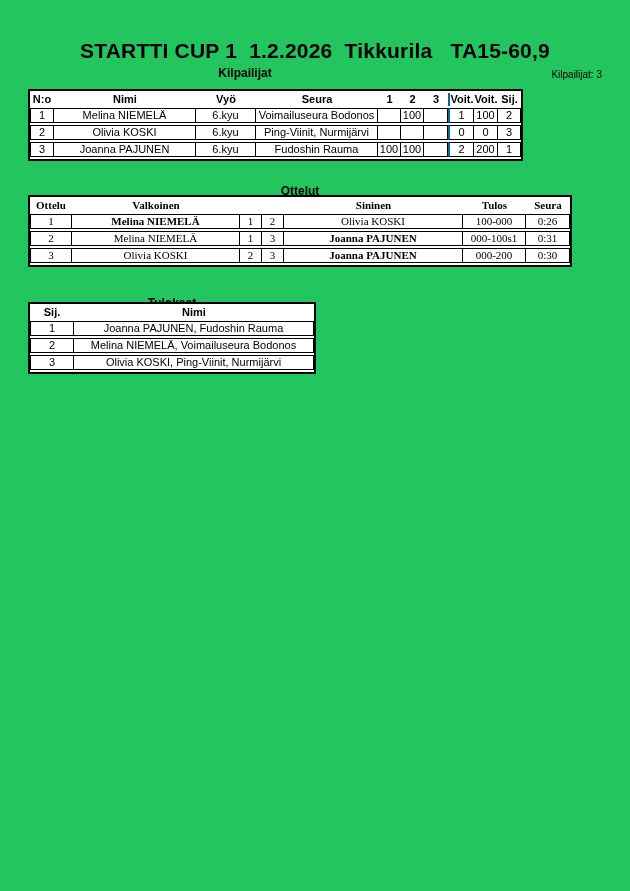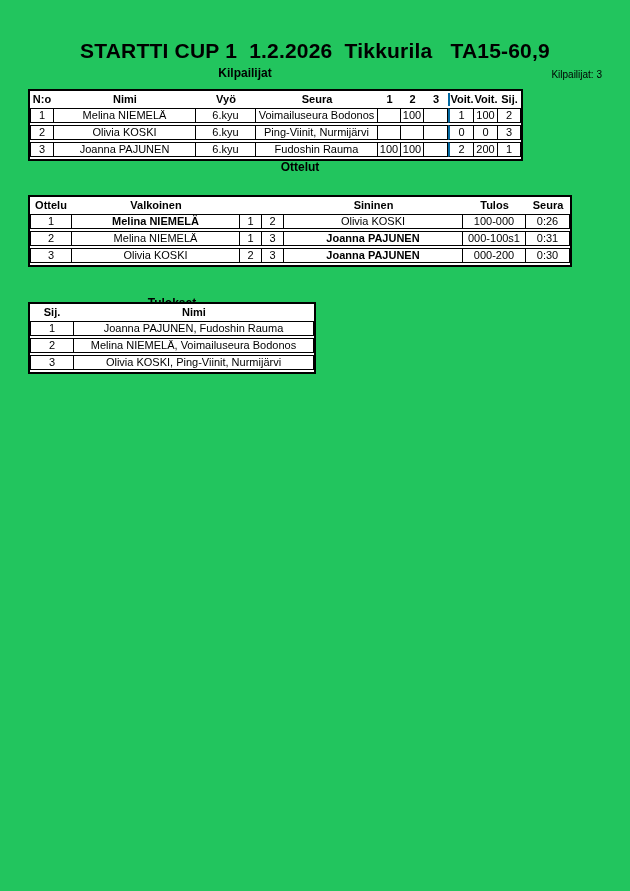--- a/index.html
+++ b/index.html
@@ -20,21 +20,21 @@
     white-space: pre;
     letter-spacing: 0.2px;
   }
   .sec-title {
     position: absolute;
     font-size: 12px; font-weight: bold;
     text-align: center; line-height: 14px;
     white-space: nowrap;
   }
   .sec-kilpailijat { top: 66px; left: 0; width: 470px; padding-left: 10px; }
-  .sec-ottelut     { top: 160px; left: 28px; width: 544px; }
+  .sec-ottelut     { top: 184px; left: 28px; width: 544px; }
   .sec-tulokset    { top: 296px; left: 28px; width: 288px; }
   .competitor-count {
     position: absolute; top: 69px; left: 430px; width: 172px;
     text-align: right; font-size: 10px; line-height: 12px;
   }
 
   table.tbl {
     position: absolute;
     border: 2px solid #000;
     border-collapse: separate;
@@ -60,21 +60,21 @@
   }
   .tbl td:first-child { border-left-width: 1px; }
   .tbl .grp { border-left: 2px solid #0369a1; }
   .al  { text-align: left; padding-left: 2px; }
   .pl4 { text-align: left; padding-left: 4px; }
   .pl6 { text-align: left; padding-left: 6px; }
   .pl7 { text-align: left; padding-left: 7px; }
   .b   { font-weight: bold; }
 
   .tbl1 { left: 28px; top: 89px;  width: 495px; }
-  .tbl2 { left: 28px; top: 195px; width: 544px; }
+  .tbl2 { left: 28px; top: 195px; width: 544px; font-family: Liberation Serif, serif; }
   .tbl3 { left: 28px; top: 302px; width: 288px; }
 </style>
 </head>
 <body>
 
 <div class="page">
 
   <div class="main-title">STARTTI CUP 1  1.2.2026  Tikkurila   TA15-60,9</div>
   <div class="sec-title sec-kilpailijat">Kilpailijat</div>
   <div class="competitor-count">Kilpailijat: 3</div>

